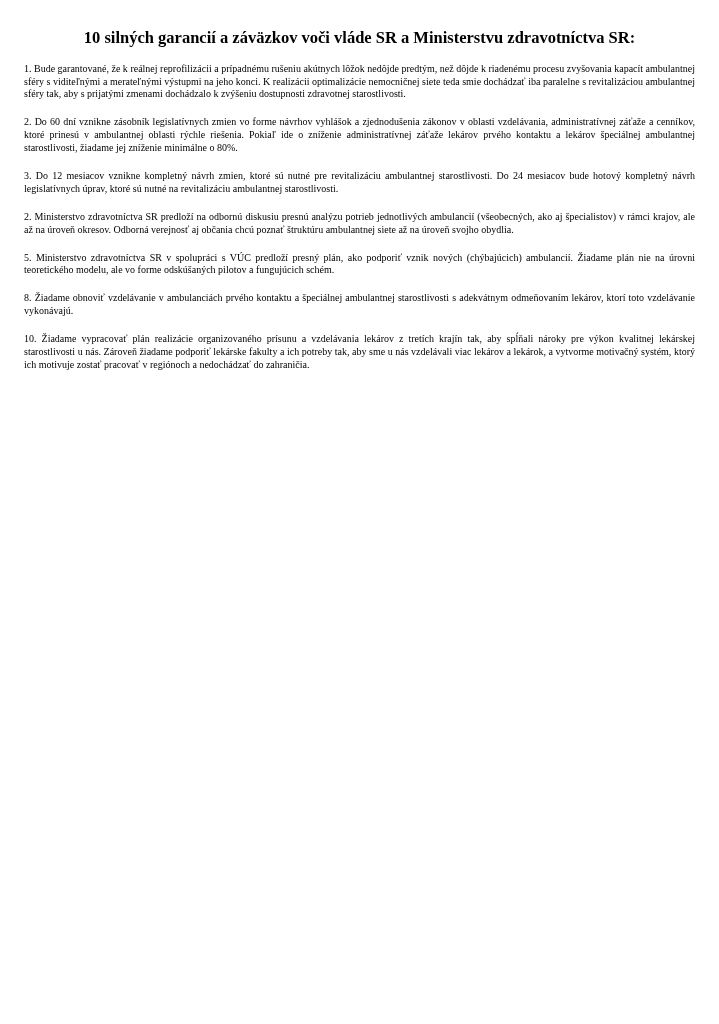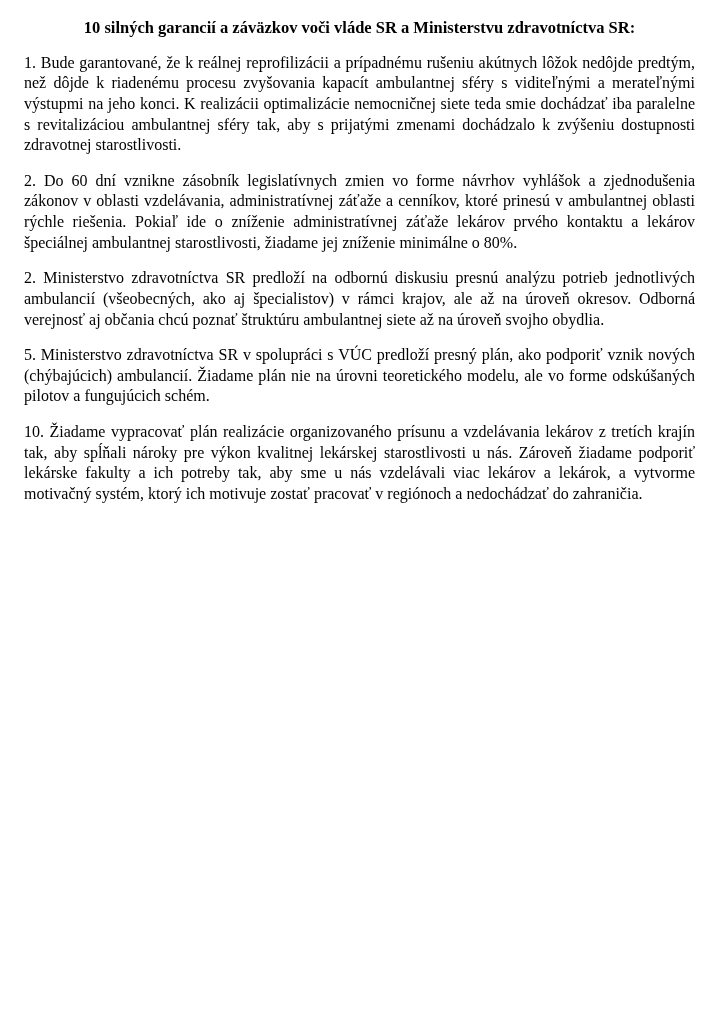--- a/index.html
+++ b/index.html
@@ -9,45 +9,47 @@
   }
   body {
     width: 719px;
     min-height: 1024px;
     font-family: "Liberation Serif", "DejaVu Serif", serif;
     color: #000000;
   }
   .page {
     width: 719px;
     box-sizing: border-box;
-    padding: 14px 24px 12px 24px;
+    padding: 24px 24px 12px 24px;
   }
   .doc-title {
     font-size: 16.5px;
     font-weight: bold;
     text-align: center;
     line-height: 1.25;
     margin: 4px 0 14px 0;
   }
   .para {
-    font-size: 16px;
+    font-size: 10px;
     line-height: 1.29;
     text-align: justify;
     text-justify: inter-word;
     margin: 0 0 15px 0;
     hyphens: manual;
   }
   .para:last-child {
     margin-bottom: 0;
   }
 </style>
 </head>
 <body>
 
 <div class="page">
   <h1 class="doc-title">10 silných garancií a záväzkov voči vláde SR a Ministerstvu zdravotníctva SR:</h1>
 
   <p class="para">1. Bude garantované, že k reálnej reprofilizácii a prípadnému rušeniu akútnych lôžok nedôjde predtým, než dôjde k riadenému procesu zvyšovania kapacít ambulantnej sféry s viditeľnými a merateľnými výstupmi na jeho konci. K realizácii optimalizácie nemocničnej siete teda smie dochádzať iba paralelne s revitalizáciou ambulantnej sféry tak, aby s prijatými zmenami dochádzalo k zvýšeniu dostupnosti zdravotnej starostlivosti.</p>
   <p class="para">2. Do 60 dní vznikne zásobník legislatívnych zmien vo forme návrhov vyhlášok a zjednodušenia zákonov v oblasti vzdelávania, administratívnej záťaže a cenníkov, ktoré prinesú v ambulantnej oblasti rýchle riešenia. Pokiaľ ide o zníženie administratívnej záťaže lekárov prvého kontaktu a lekárov špeciálnej ambulantnej starostlivosti, žiadame jej zníženie minimálne o 80%.</p>
+  <p class="para">3. Do 12 mesiacov vznikne kompletný návrh zmien, ktoré sú nutné pre revitalizáciu ambulantnej starostlivosti. Do 24 mesiacov bude hotový kompletný návrh legislatívnych úprav, ktoré sú nutné na revitalizáciu ambulantnej starostlivosti.</p>
   <p class="para">2. Ministerstvo zdravotníctva SR predloží na odbornú diskusiu presnú analýzu potrieb jednotlivých ambulancií (všeobecných, ako aj špecialistov) v rámci krajov, ale až na úroveň okresov. Odborná verejnosť aj občania chcú poznať štruktúru ambulantnej siete až na úroveň svojho obydlia.</p>
   <p class="para">5. Ministerstvo zdravotníctva SR v spolupráci s VÚC predloží presný plán, ako podporiť vznik nových (chýbajúcich) ambulancií. Žiadame plán nie na úrovni teoretického modelu, ale vo forme odskúšaných pilotov a fungujúcich schém.</p>
+  <p class="para">8. Žiadame obnoviť vzdelávanie v ambulanciách prvého kontaktu a špeciálnej ambulantnej starostlivosti s adekvátnym odmeňovaním lekárov, ktorí toto vzdelávanie vykonávajú.</p>
   <p class="para">10. Žiadame vypracovať plán realizácie organizovaného prísunu a vzdelávania lekárov z tretích krajín tak, aby spĺňali nároky pre výkon kvalitnej lekárskej starostlivosti u nás. Zároveň žiadame podporiť lekárske fakulty a ich potreby tak, aby sme u nás vzdelávali viac lekárov a lekárok, a vytvorme motivačný systém, ktorý ich motivuje zostať pracovať v regiónoch a nedochádzať do zahraničia.</p>
 </div>
 
 </body></html>

